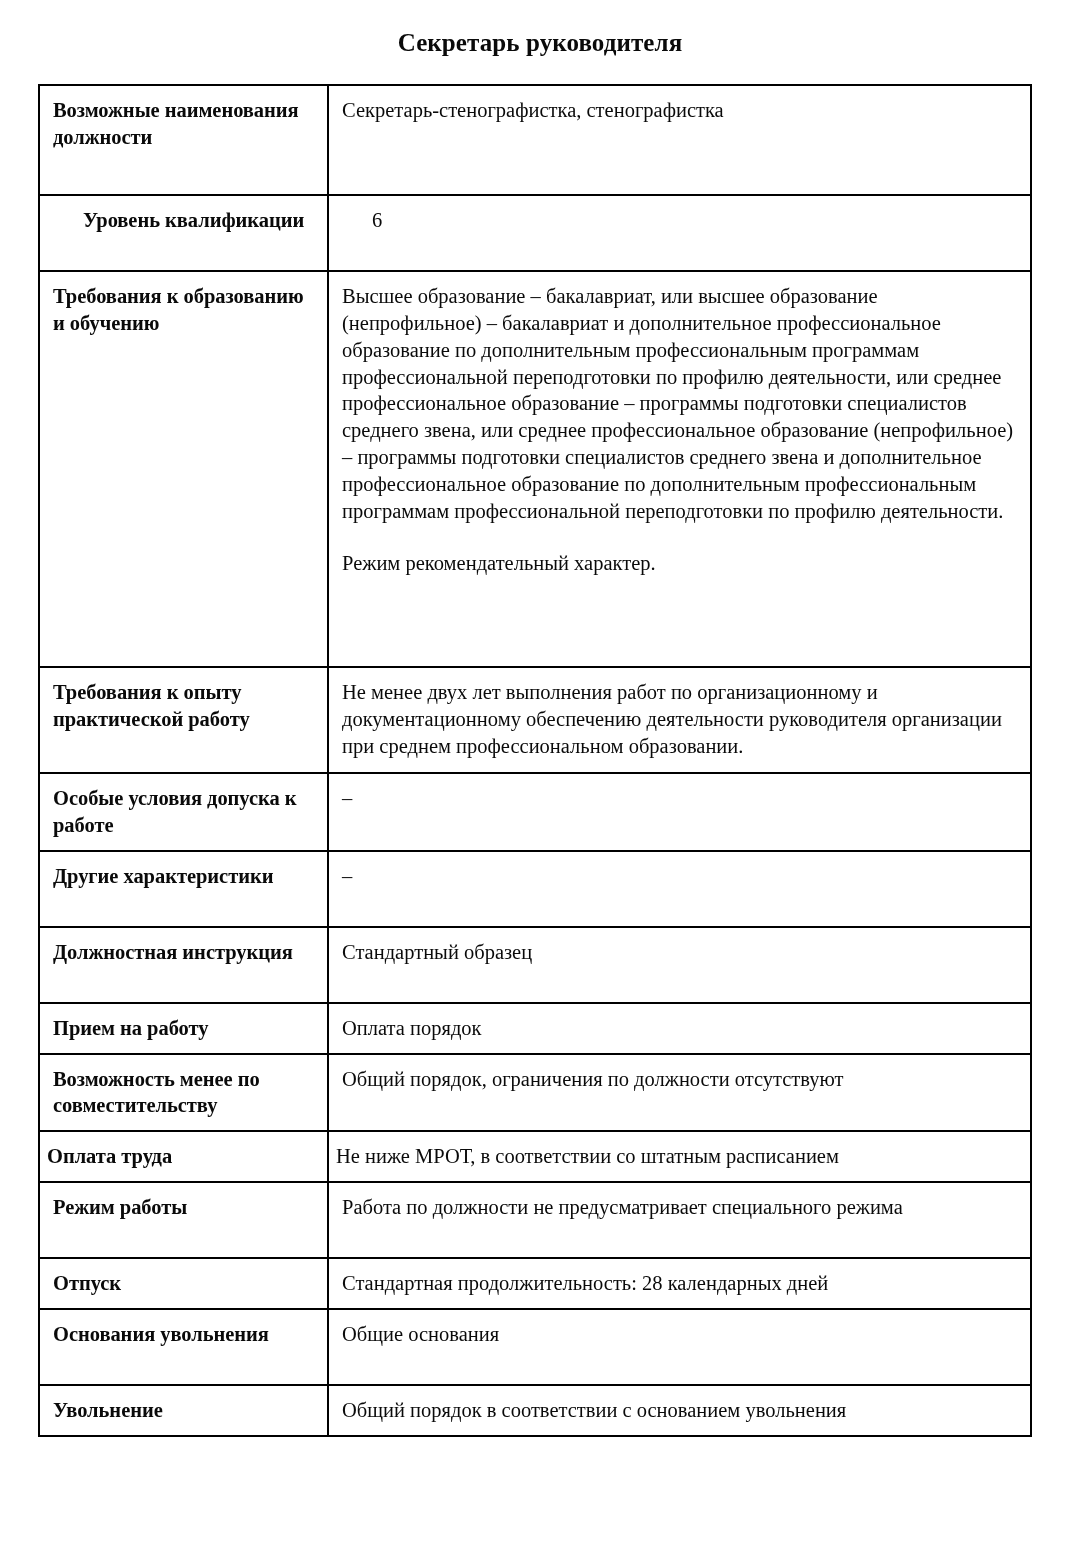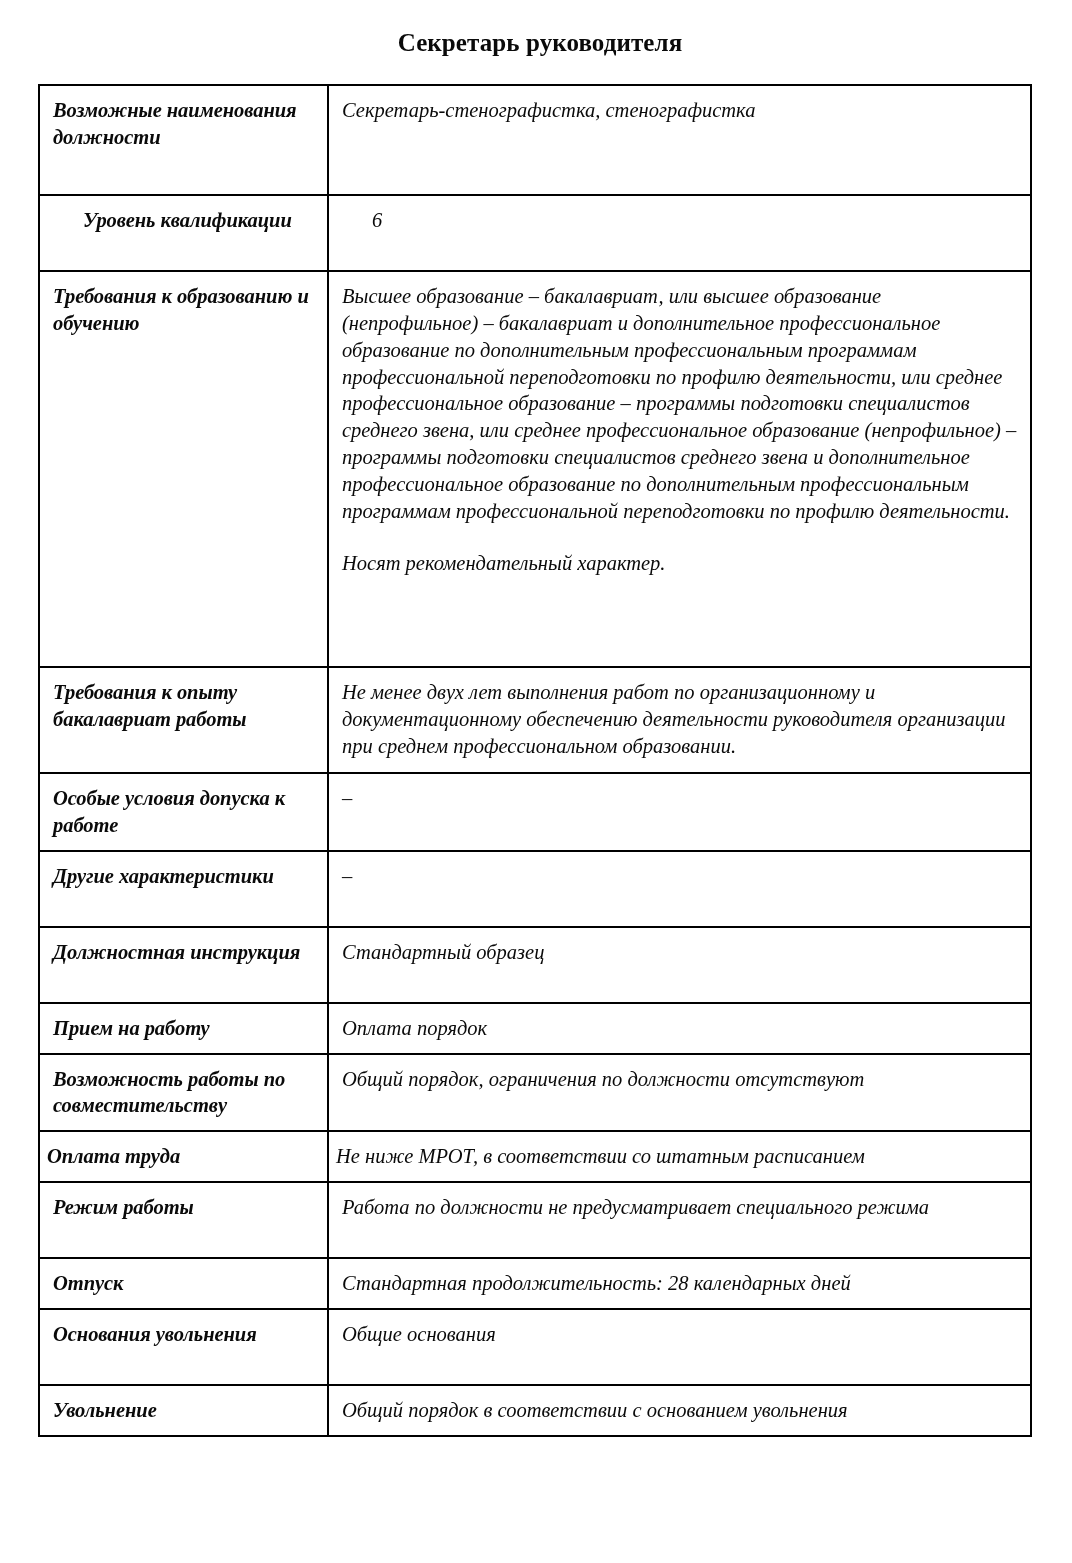--- a/index.html
+++ b/index.html
@@ -33,21 +33,20 @@
   .table-wrap {
     margin: 0;
     padding: 26px 42px 0 38px;
     box-sizing: border-box;
   }
   table.spec {
     border-collapse: collapse;
     width: 992px;
     table-layout: fixed;
     border: 2px solid #d946ef;
-    font-style: italic;
   }
   table.spec col.c-label { width: 289px; }
   table.spec col.c-value { width: 703px; }
   table.spec td {
     border: 2px solid #000;
     vertical-align: top;
     padding: 11px 13px 11px 13px;
     font-size: 20.5px;
     line-height: 1.31;
   }
@@ -108,25 +107,25 @@
           <tr data-row="1">
             <td class="label">Уровень квалификации</td>
             <td class="value">
               <p>6</p>
             </td>
           </tr>
           <tr data-row="2">
             <td class="label">Требования к образованию и обучению</td>
             <td class="value">
               <p>Высшее образование – бакалавриат, или высшее образование (непрофильное) – бакалавриат и дополнительное профессиональное образование по дополнительным профессиональным программам профессиональной переподготовки по профилю деятельности, или среднее профессиональное образование – программы подготовки специалистов среднего звена, или среднее профессиональное образование (непрофильное) – программы подготовки специалистов среднего звена и дополнительное профессиональное образование по дополнительным профессиональным программам профессиональной переподготовки по профилю деятельности.</p>
-              <p>Носят рекомендательный характер.</p>
+              <p>Режим рекомендательный характер.</p>
             </td>
           </tr>
           <tr data-row="3">
-            <td class="label">Требования к опыту бакалавриат работы</td>
+            <td class="label">Требования к опыту практической работу</td>
             <td class="value">
               <p>Не менее двух лет выполнения работ по организационному и документационному обеспечению деятельности руководителя организации при среднем профессиональном образовании.</p>
             </td>
           </tr>
           <tr data-row="4">
             <td class="label">Особые условия допуска к работе</td>
             <td class="value">
               <p>–</p>
             </td>
           </tr>
@@ -142,21 +141,21 @@
               <p>Стандартный образец</p>
             </td>
           </tr>
           <tr data-row="8">
             <td class="label">Прием на работу</td>
             <td class="value">
               <p>Оплата порядок</p>
             </td>
           </tr>
           <tr data-row="9">
-            <td class="label">Возможность работы по совместительству</td>
+            <td class="label">Возможность менее по совместительству</td>
             <td class="value">
               <p>Общий порядок, ограничения по должности отсутствуют</p>
             </td>
           </tr>
           <tr data-row="10">
             <td class="label">Оплата труда</td>
             <td class="value">
               <p>Не ниже МРОТ, в соответствии со штатным расписанием</p>
             </td>
           </tr>

